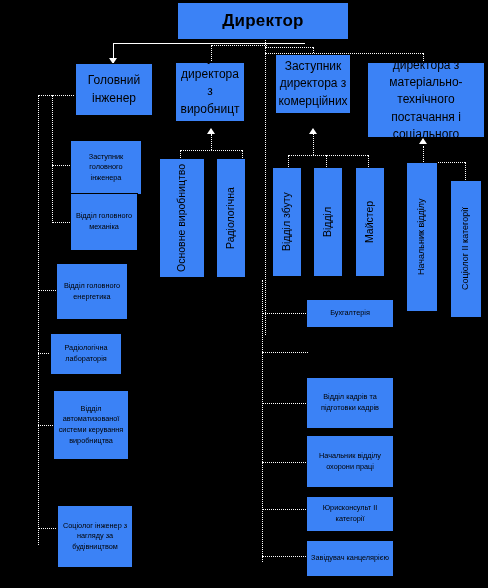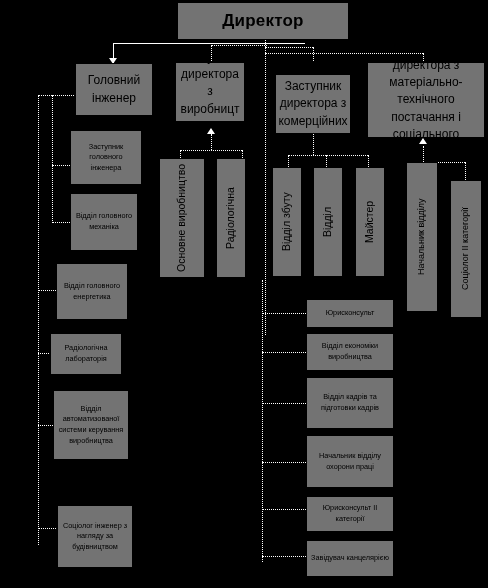--- a/index.html
+++ b/index.html
@@ -6,21 +6,21 @@
   html,body{margin:0;padding:0;background:#000;}
   #root{
     position:relative;
     width:488px;height:588px;
     background:#000;
     overflow:hidden;
     font-family:"Liberation Sans", sans-serif;
   }
   .box{
     position:absolute;
-    background:#737373;
+    background:#3b82f6;
     border:1px solid #000;
     box-sizing:border-box;
     color:#000;
     display:flex;
     align-items:center;
     justify-content:center;
     text-align:center;
     line-height:1.45;
     overflow:hidden;
   }
@@ -123,28 +123,28 @@
   <div class="box title" style="left:177px;top:2px;width:172px;height:38px;">
     <span class="txt">Директор</span>
   </div>
 
   <div class="box lvl2" style="left:75px;top:63px;width:78px;height:53px;">
     <span class="txt">Головний інженер</span>
   </div>
   <div class="box lvl2" style="left:175px;top:62px;width:70px;height:60px;">
     <span class="txt">Заступник директора з виробництва</span>
   </div>
-  <div class="box lvl2" style="left:275px;top:74px;width:76px;height:60px;">
+  <div class="box lvl2" style="left:275px;top:54px;width:76px;height:60px;">
     <span class="txt">Заступник директора з комерційних</span>
   </div>
   <div class="box lvl2" style="left:367px;top:62px;width:118px;height:76px;">
     <span class="txt">Директор директора з матеріально-технічного постачання і соціального розвитку</span>
   </div>
 
-  <div class="box sml" style="left:70px;top:130px;width:72px;height:55px;">
+  <div class="box sml" style="left:70px;top:140px;width:72px;height:55px;">
     <span class="txt">Заступник головного інженера</span>
   </div>
   <div class="box sml" style="left:70px;top:193px;width:68px;height:58px;">
     <span class="txt">Відділ головного механіка</span>
   </div>
   <div class="box sml" style="left:56px;top:263px;width:72px;height:57px;justify-content:center;">
     <span class="txt">Відділ головного енергетика</span>
   </div>
   <div class="box sml" style="left:50px;top:333px;width:72px;height:42px;">
     <span class="txt">Радіологічна лабораторія</span>
@@ -174,24 +174,21 @@
   </div>
 
   <div class="box vert small" style="left:406px;top:162px;width:32px;height:150px;">
     <span class="txt">Начальник відділу</span>
   </div>
   <div class="box vert small" style="left:450px;top:180px;width:32px;height:138px;">
     <span class="txt">Соціолог II категорії</span>
   </div>
 
   <div class="box sml" style="left:306px;top:299px;width:88px;height:29px;">
-    <span class="txt">Юрисконсульт</span>
-  </div>
-  <div class="box sml" style="left:306px;top:333px;width:88px;height:38px;">
-    <span class="txt">Відділ економіки виробництва</span>
+    <span class="txt">Бухгалтерія</span>
   </div>
   <div class="box sml" style="left:306px;top:377px;width:88px;height:52px;">
     <span class="txt">Відділ кадрів та підготовки кадрів</span>
   </div>
   <div class="box sml" style="left:306px;top:435px;width:88px;height:53px;align-items:center;">
     <span class="txt">Начальник відділу охорони праці</span>
   </div>
   <div class="box sml" style="left:306px;top:496px;width:88px;height:36px;">
     <span class="txt">Юрисконсульт II категорії</span>
   </div>

